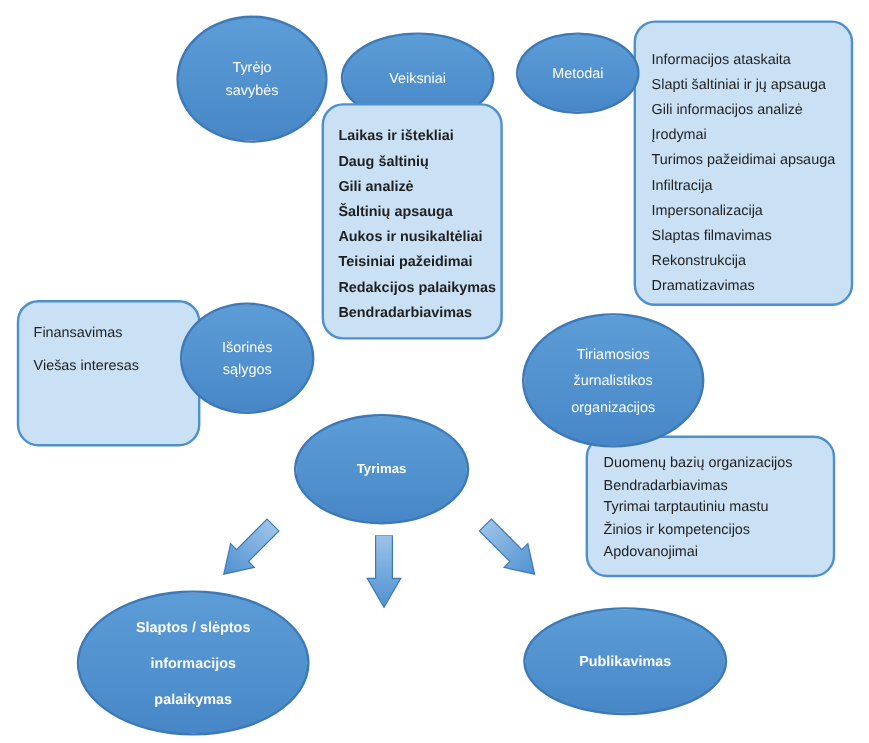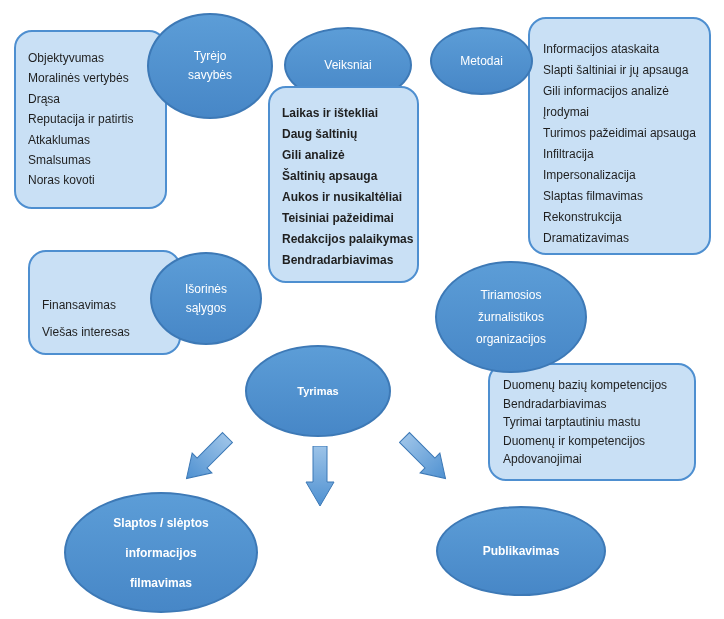--- a/index.html
+++ b/index.html
@@ -37,21 +37,21 @@
   .factors-ellipse{left:284px;top:27px;width:128px;height:76px}
   .factors-box{left:268px;top:86px;width:151px;height:197px;padding:15px 8px 12px 12px}
   .factors-box .item{line-height:21px;font-weight:bold}
 
   
   .methods-box{left:528px;top:17px;width:183px;height:238px;padding:20px 25px 8px 13px}
   .methods-box .item{line-height:21px}
   .methods-ellipse{left:430px;top:27px;width:103px;height:68px}
 
   
-  .external-box{left:28px;top:250px;width:153px;height:105px;padding:40px 8px 8px 12px}
+  .external-box{left:14px;top:250px;width:153px;height:122px;padding:12px 8px 8px 12px}
   .external-box .item{line-height:27px}
   .external-ellipse{left:150px;top:252px;width:112px;height:93px}
 
   
   .orgs-box{left:488px;top:363px;width:208px;height:118px;padding:11px 8px 8px 13px}
   .orgs-box .item{line-height:18.6px}
   .orgs-ellipse{left:435px;top:261px;width:152px;height:112px}
   .orgs-ellipse .bubble-line{line-height:22px}
 
   
@@ -65,29 +65,20 @@
   .arrow-svg{position:absolute}
   .arrow-left{left:172px;top:423px}
   .arrow-mid{left:300px;top:446px}
   .arrow-right{left:390px;top:423px}
 </style>
 </head>
 <body>
 
 <div class="canvas">
 
-  <div class="box traits-box">
-      <div class="item">Objektyvumas</div>
-      <div class="item">Moralinės vertybės</div>
-      <div class="item">Drąsa</div>
-      <div class="item">Reputacija ir patirtis</div>
-      <div class="item">Atkaklumas</div>
-      <div class="item">Smalsumas</div>
-      <div class="item">Noras kovoti</div>
-    </div>
   <div class="ellipse traits-ellipse">
     <div>
         <div class="bubble-line">Tyrėjo</div>
         <div class="bubble-line">savybės</div>
       </div>
   </div>
 
   <div class="ellipse factors-ellipse">
     <div>
         <div class="bubble-line">Veiksniai</div>
@@ -127,24 +118,24 @@
       <div class="item">Viešas interesas</div>
     </div>
   <div class="ellipse external-ellipse">
     <div>
         <div class="bubble-line">Išorinės</div>
         <div class="bubble-line">sąlygos</div>
       </div>
   </div>
 
   <div class="box orgs-box">
-      <div class="item">Duomenų bazių kompetencijos</div>
+      <div class="item">Duomenų bazių organizacijos</div>
       <div class="item">Bendradarbiavimas</div>
       <div class="item">Tyrimai tarptautiniu mastu</div>
-      <div class="item">Duomenų ir kompetencijos</div>
+      <div class="item">Žinios ir kompetencijos</div>
       <div class="item">Apdovanojimai</div>
     </div>
   <div class="ellipse orgs-ellipse">
     <div>
         <div class="bubble-line">Tiriamosios</div>
         <div class="bubble-line">žurnalistikos</div>
         <div class="bubble-line">organizacijos</div>
       </div>
   </div>
 
@@ -179,20 +170,20 @@
           <stop offset="1" stop-color="#4F91D1"></stop>
       </linearGradient>
     </defs>
     <polygon points="28,6 42,6 42,42 49,42 35,64 21,42 28,42" transform="rotate(-45 35 35)" fill="url(#gC)" stroke="#3D79B6" stroke-width="1"></polygon>
   </svg>
 
   <div class="ellipse secret-ellipse">
     <div>
         <div class="bubble-line">Slaptos / slėptos</div>
         <div class="bubble-line">informacijos</div>
-        <div class="bubble-line">filmavimas</div>
+        <div class="bubble-line">palaikymas</div>
       </div>
   </div>
   <div class="ellipse publish-ellipse">
     <span>Publikavimas</span>
   </div>
 
 </div>
 
 </body></html>

